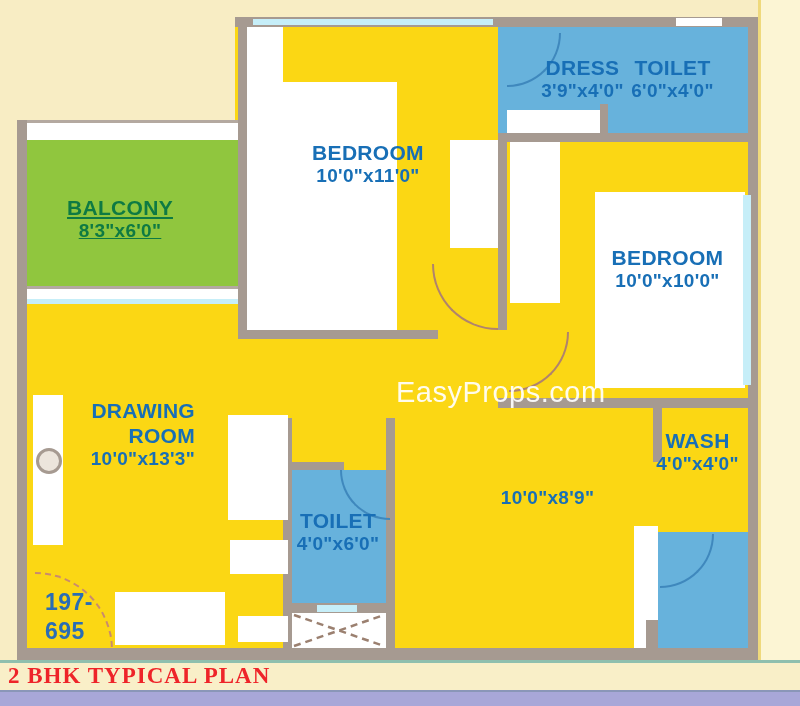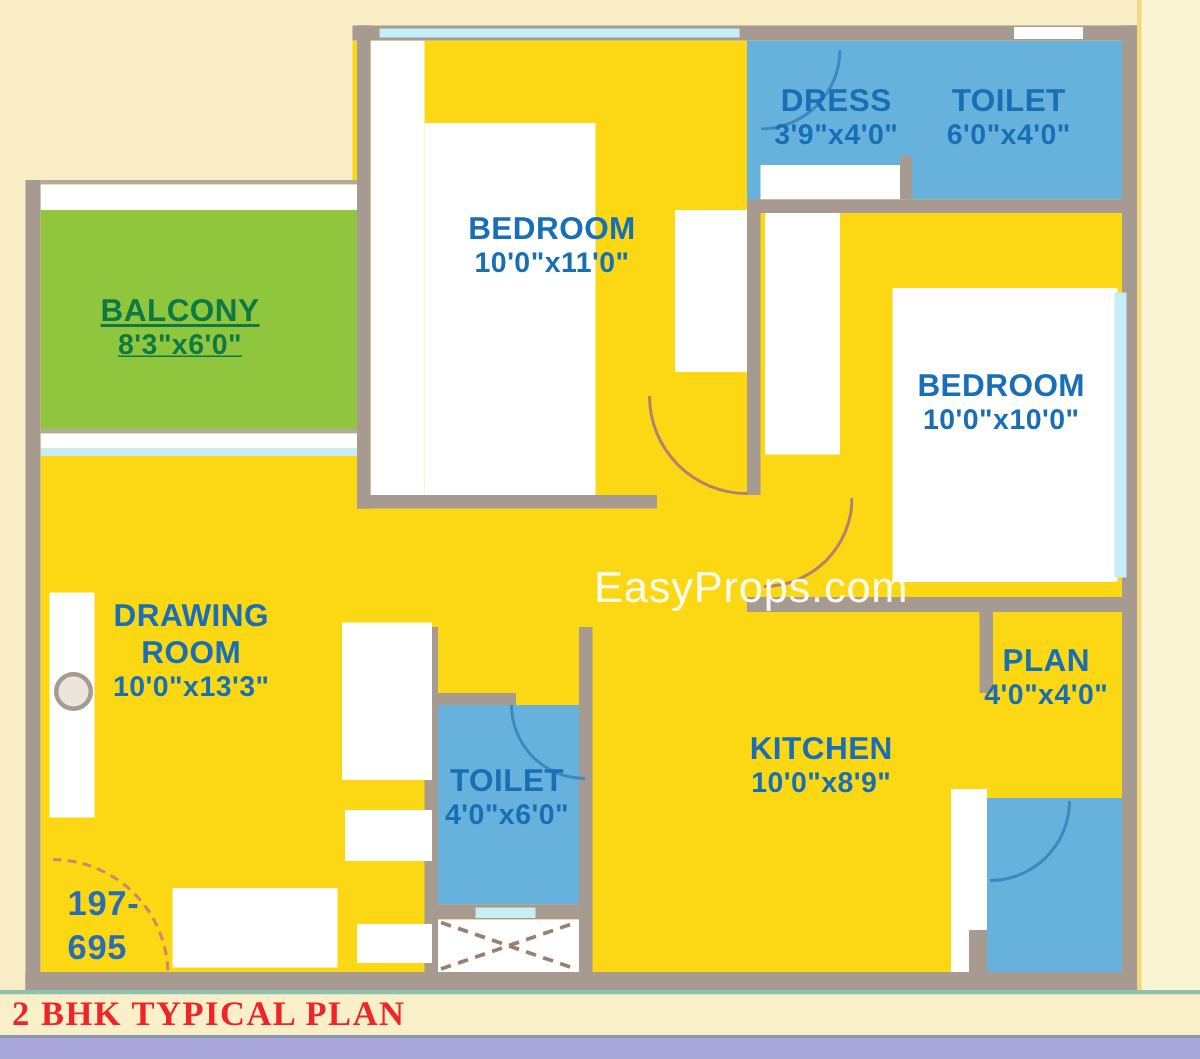--- a/index.html
+++ b/index.html
@@ -99,50 +99,49 @@
   <div class="arc" style="left:432px;top:264px;width:64px;height:64px;border-left:2px solid #b0836d;border-bottom:2px solid #b0836d;border-bottom-left-radius:100%;"></div>
   <div class="arc" style="left:509px;top:332px;width:58px;height:58px;border-right:2px solid #b0836d;border-bottom:2px solid #b0836d;border-bottom-right-radius:100%;"></div>
   <div class="arc" style="left:340px;top:470px;width:48px;height:48px;border-left:2px solid #3f88bd;border-bottom:2px solid #3f88bd;border-bottom-left-radius:100%;"></div>
   <div class="arc" style="left:660px;top:534px;width:52px;height:52px;border-right:2px solid #3f88bd;border-bottom:2px solid #3f88bd;border-bottom-right-radius:100%;"></div>
   <div class="arc" style="left:35px;top:572px;width:76px;height:76px;border-top:2px dashed #c98a6e;border-right:2px dashed #c98a6e;border-top-right-radius:100%;"></div>
 
   <div class="label" style="left:268px;top:140px;width:200px;">
     <div class="rname">BEDROOM</div>
     <div class="rdims">10'0"x11'0"</div>
   </div>
-  <div class="label" style="left:505px;top:55px;width:105px;">
+  <div class="label" style="left:530px;top:55px;width:105px;">
     <div class="rname">DRESS</div>
     <div class="rdims">3'9"x4'0"</div>
   </div>
   <div class="label" style="left:615px;top:55px;width:115px;">
     <div class="rname">TOILET</div>
     <div class="rdims">6'0"x4'0"</div>
   </div>
   <div class="label label-green" style="left:45px;top:195px;width:150px;text-decoration:underline;">
     <div class="rname">BALCONY</div>
     <div class="rdims">8'3"x6'0"</div>
   </div>
   <div class="label" style="left:570px;top:245px;width:195px;">
     <div class="rname">BEDROOM</div>
     <div class="rdims">10'0"x10'0"</div>
   </div>
-  <div class="label" style="left:60px;top:398px;width:135px;text-align:center;">
+  <div class="label" style="left:60px;top:398px;width:135px;text-align:right;">
     <div class="rname">DRAWING ROOM</div>
     <div class="rdims">10'0"x13'3"</div>
   </div>
   <div class="label" style="left:288px;top:508px;width:100px;">
     <div class="rname">TOILET</div>
     <div class="rdims">4'0"x6'0"</div>
   </div>
   <div class="label" style="left:455px;top:487px;width:185px;">
-    <div class="rname">KITCHEN</div>
     <div class="rdims">10'0"x8'9"</div>
   </div>
   <div class="label" style="left:645px;top:428px;width:105px;">
-    <div class="rname">PLAN</div>
+    <div class="rname">WASH</div>
     <div class="rdims">4'0"x4'0"</div>
   </div>
 
   <div class="unit" style="left:45px;top:588px;">
     <div>197-</div>
     <div>695</div>
   </div>
 
   <div class="watermark" style="left:396px;top:348px;margin-top:28px;">EasyProps.com</div>
 

